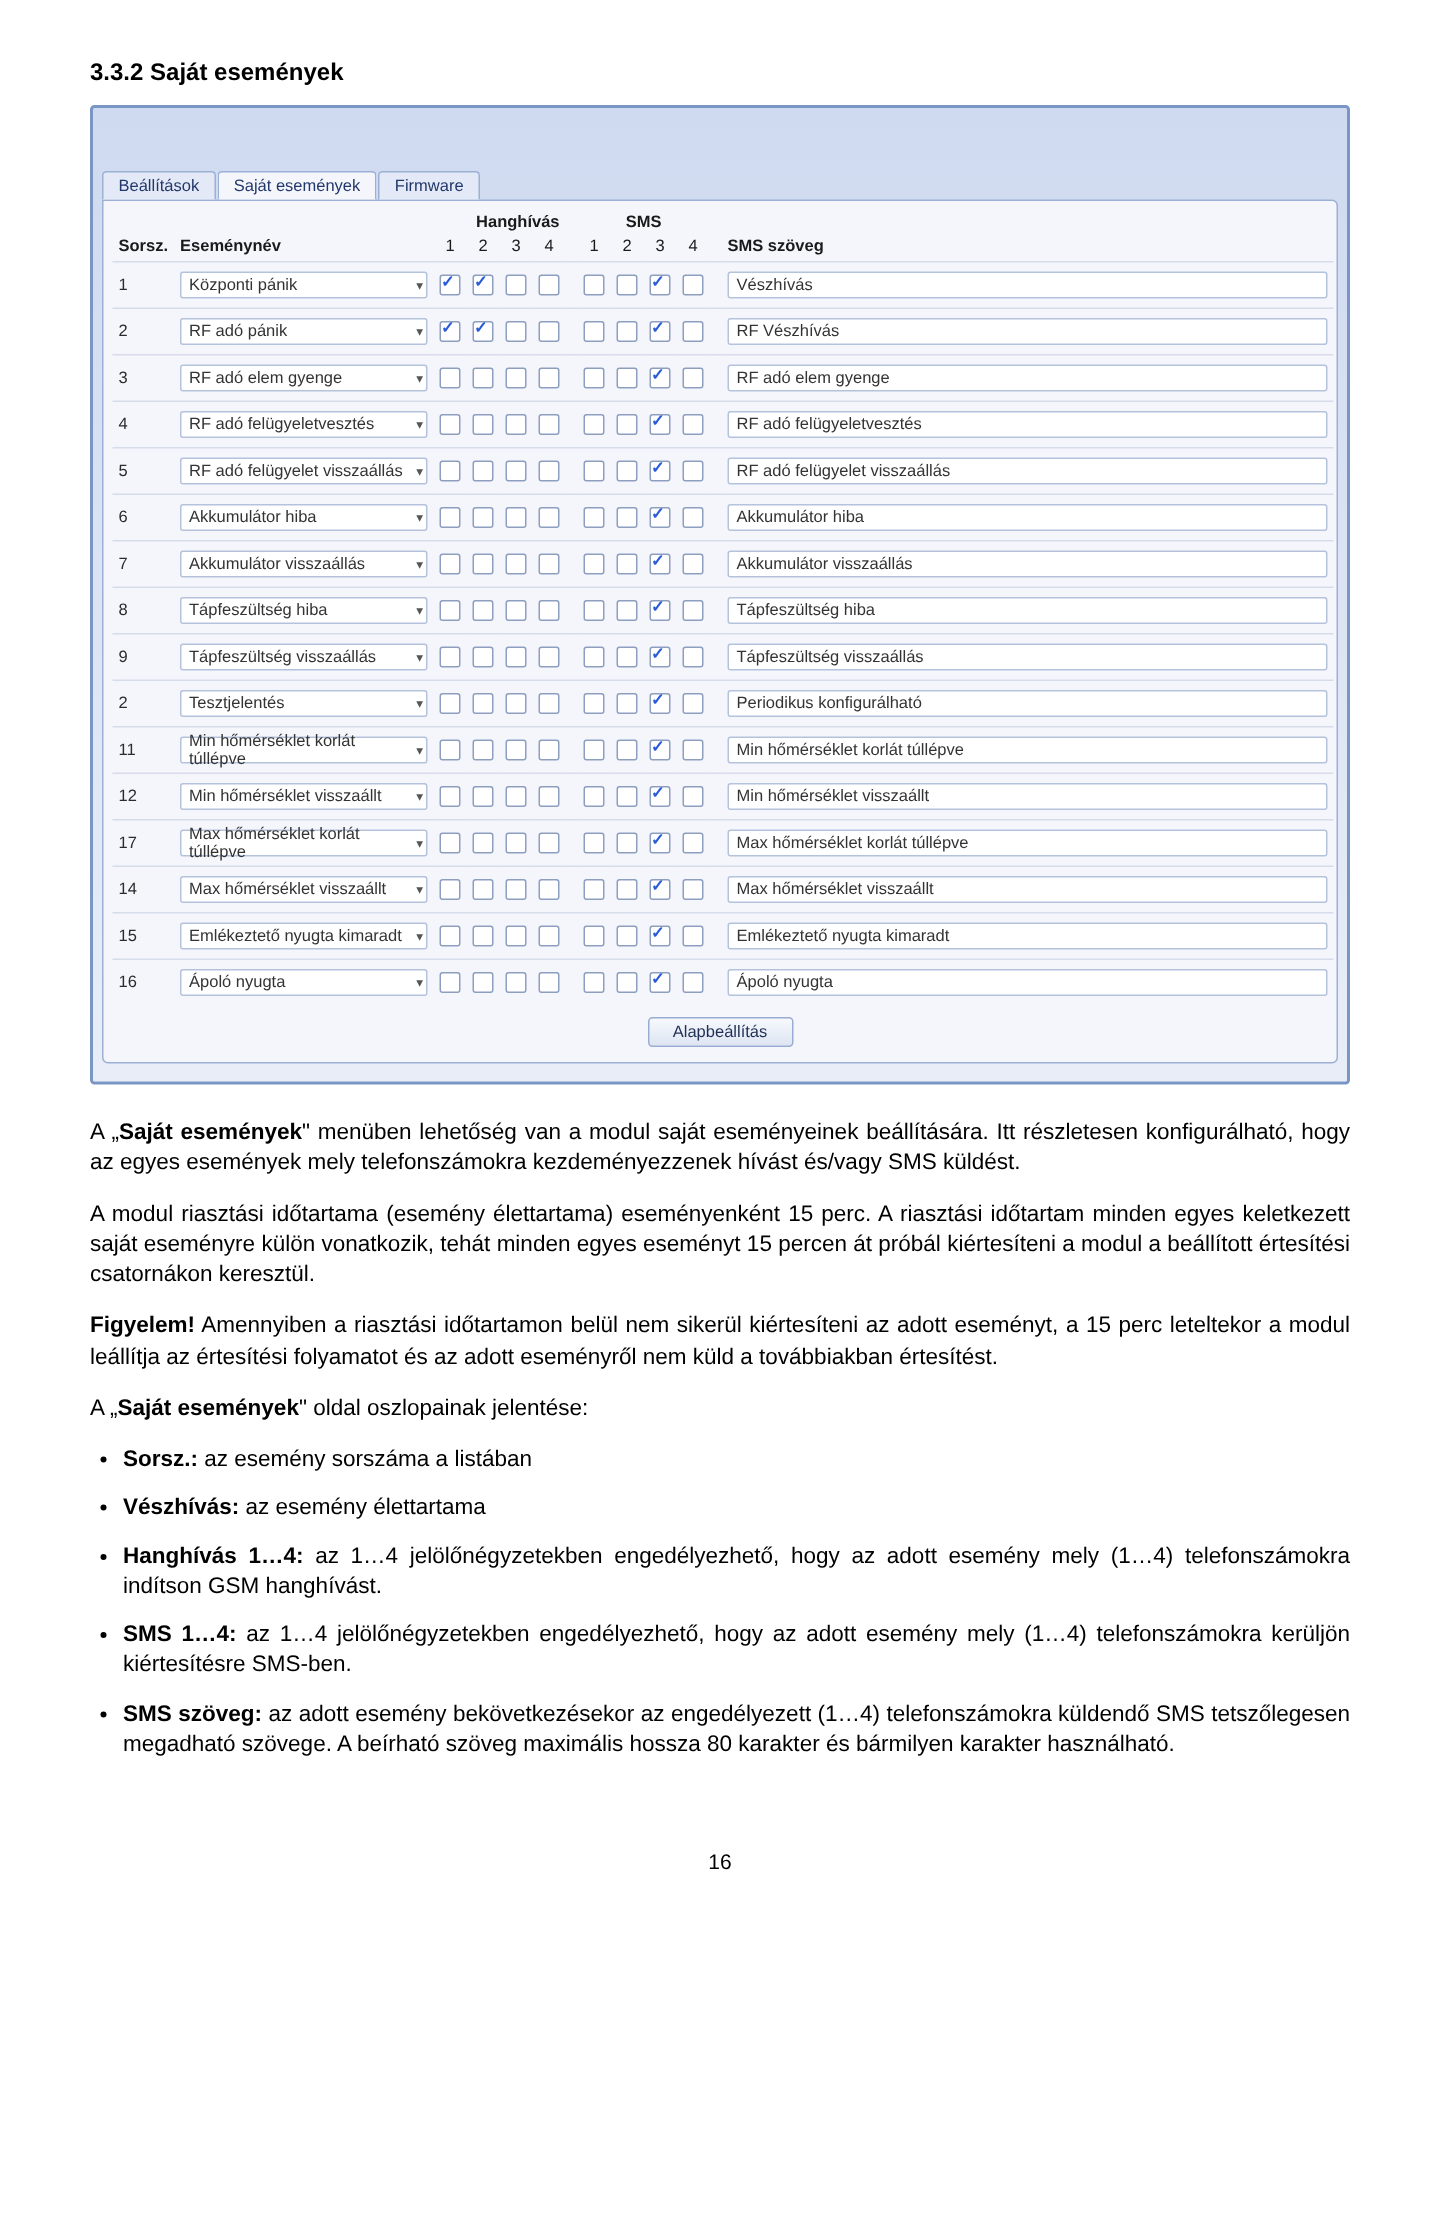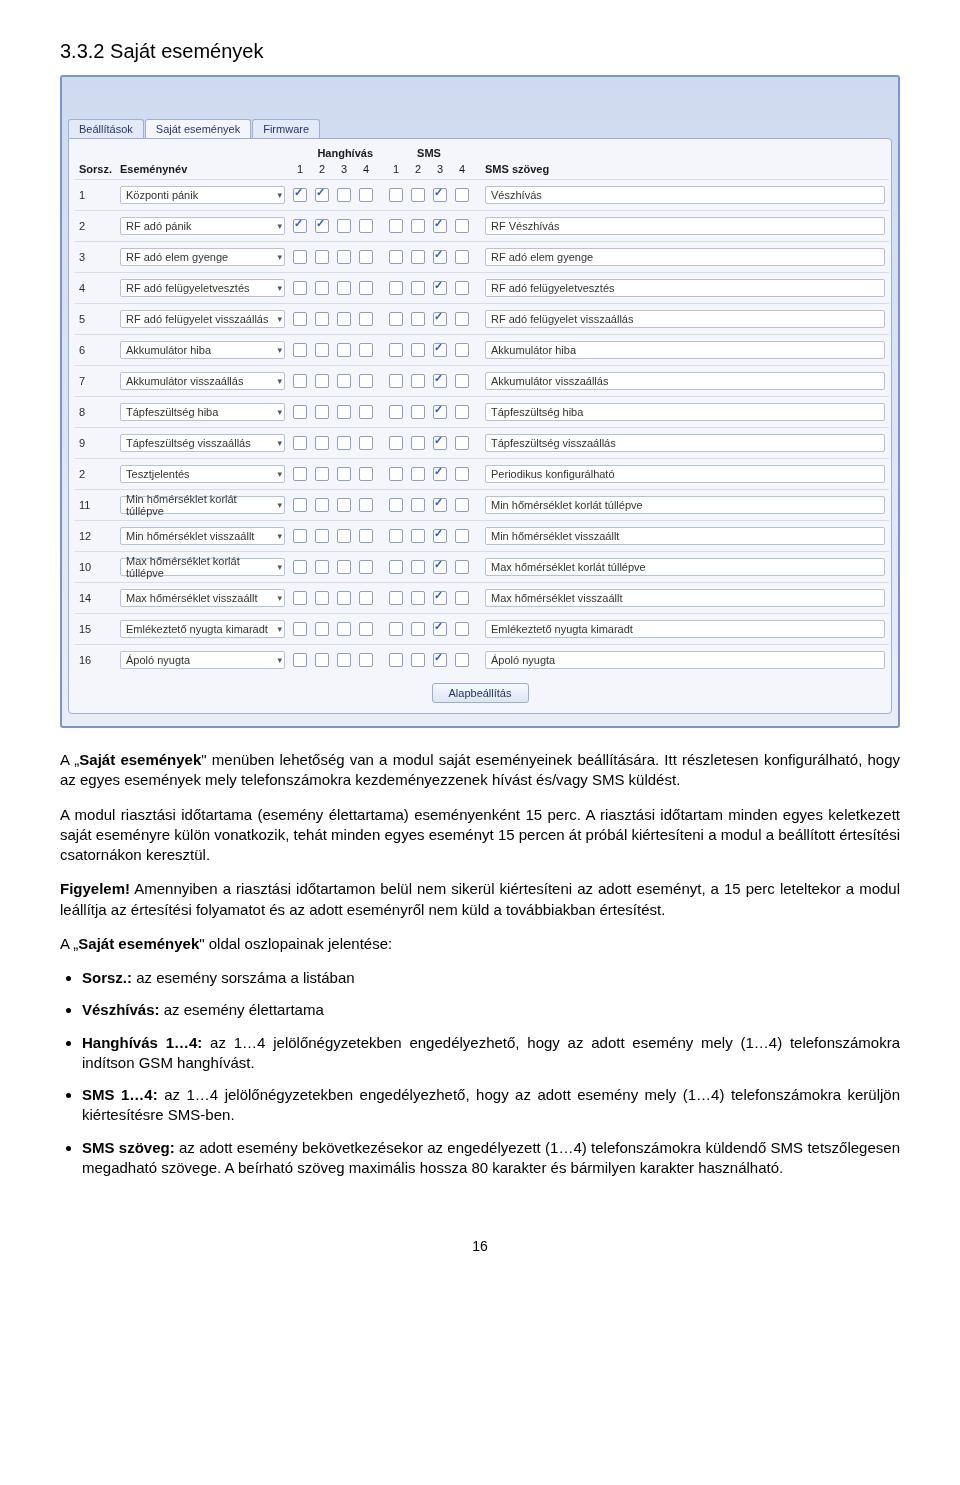--- a/index.html
+++ b/index.html
@@ -5,22 +5,22 @@
   body {
     margin: 0;
     padding: 40px 60px;
     font-family: Arial, Helvetica, sans-serif;
     font-size: 15px;
     color: #000;
     background: #fff;
     width: 840px;
   }
   h2 {
-    font-size: 20px;
-    font-weight: normal;
+    font-size: 16px;
+    font-weight: bold;
     margin: 0 0 12px 0;
   }
   
   .app-window {
     border: 2px solid #7a96c4;
     border-radius: 3px;
     background: linear-gradient(#cfdaf0, #e8edf8);
     padding: 2px 2px 8px 2px;
     margin-bottom: 22px;
     font-size: 11px;
@@ -458,21 +458,21 @@
             <td style="text-align: center;"><span class="cb"></span></td>
             <td style="text-align: center;"><span class="cb"></span></td>
             <td style="text-align: center;"><span class="cb checked"></span></td>
             <td style="text-align: center;"><span class="cb"></span></td>
             <td></td>
             <td>
               <div class="sms-input">Min hőmérséklet visszaállt</div>
             </td>
           </tr>
           <tr>
-            <td>10</td>
+            <td>17</td>
             <td>
               <div class="evt-drop">
                 <span>Max hőmérséklet korlát túllépve</span>
                 <span class="chevron">▾</span>
               </div>
             </td>
             <td style="text-align: center;"><span class="cb"></span></td>
             <td style="text-align: center;"><span class="cb"></span></td>
             <td style="text-align: center;"><span class="cb"></span></td>
             <td style="text-align: center;"><span class="cb"></span></td>

